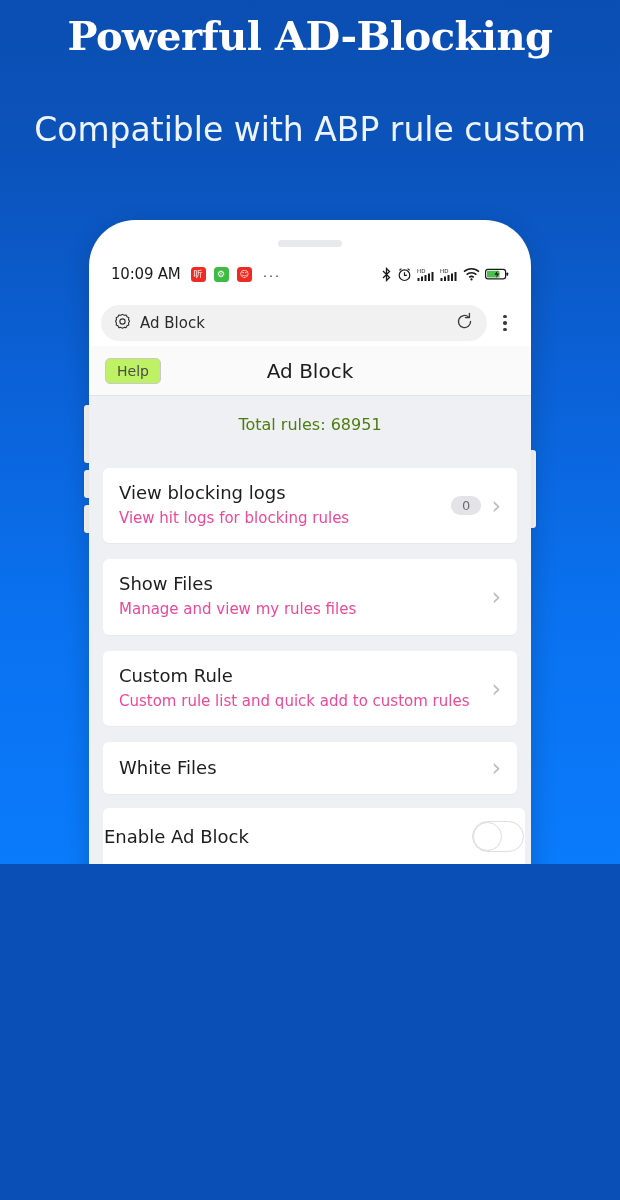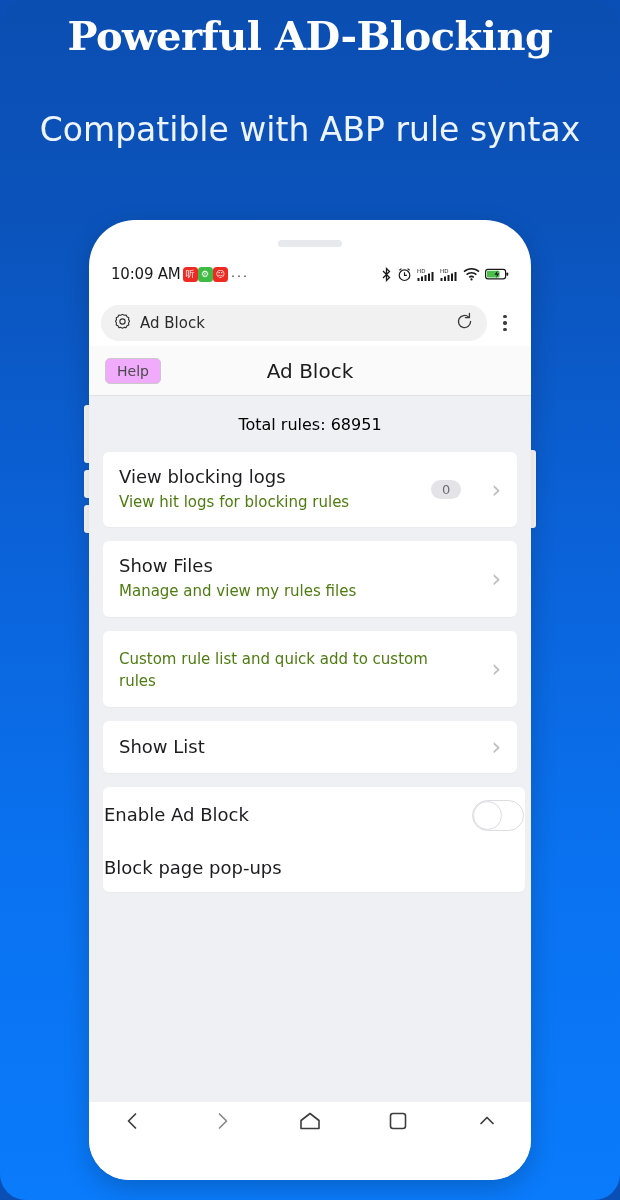--- a/index.html
+++ b/index.html
@@ -10,24 +10,23 @@
     width: 620px;
     height: 1200px;
     overflow: hidden;
     font-family: "Liberation Sans", sans-serif;
     background: #0a4fb5;
   }
 
   #stage {
     position: relative;
     width: 620px;
-    height: 1200px;
+    height: 864px;
     background: linear-gradient(to bottom, #0b4eb2 0%, #0b53bb 18%, #0b62d8 45%, #0a72f0 72%, #0a7bfb 100%);
     overflow: hidden;
-    border-radius: 26px;
   }
 
   
   .headline {
     position: absolute;
     left: 0;
     top: 12px;
     width: 620px;
     text-align: center;
     color: #ffffff;
@@ -94,21 +93,21 @@
     height: 26px;
     display: flex;
     align-items: center;
     justify-content: space-between;
     padding: 0 22px;
     box-sizing: border-box;
   }
   .sb-left {
     display: flex;
     align-items: center;
-    gap: 0;
+    gap: 8px;
   }
   .sb-time {
     font-family: "DejaVu Sans", sans-serif;
     font-size: 15px;
     color: #1b1b1b;
     letter-spacing: -0.2px;
     margin-right: 2px;
   }
   .appicon {
     width: 15px;
@@ -205,21 +204,21 @@
     padding: 0 16px;
     box-sizing: border-box;
   }
   .help-btn {
     border: 1px solid #c9c9cc;
     border-radius: 5px;
     padding: 5px 11px;
     font-family: "DejaVu Sans", sans-serif;
     font-size: 14px;
     color: #4b4b4b;
-    background: #f0abfc;
+    background: #bef264;
     line-height: 1;
   }
   .app-title {
     position: absolute;
     left: 0;
     width: 442px;
     text-align: center;
     font-family: "DejaVu Sans", sans-serif;
     font-size: 20px;
     color: #1d1d1d;
@@ -236,45 +235,44 @@
     background: #eff0f4;
     overflow: hidden;
   }
   .total-rules {
     height: 56px;
     display: flex;
     align-items: center;
     justify-content: center;
     font-family: "DejaVu Sans", sans-serif;
     font-size: 16px;
-    color: #000000;
+    color: #4d7c0f;
     text-align: center;
   }
 
   .card {
     background: #ffffff;
     border-radius: 6px;
-    margin: 0 14px 14px 14px;
+    margin: 16px 14px 14px 14px;
     padding: 14px 16px;
     display: flex;
     align-items: center;
     box-shadow: 0 1px 1px rgba(0,0,0,0.03);
-    gap: 20px;
   }
   .card .texts { flex: 1; min-width: 0; }
   .card .row-title {
     font-family: "DejaVu Sans", sans-serif;
     font-size: 18px;
     color: #1d1d1f;
     line-height: 1.22;
   }
   .card .row-sub {
     font-family: "DejaVu Sans", sans-serif;
     font-size: 15px;
-    color: #4d7c0f;
+    color: #ec4899;
     line-height: 1.5;
     margin-top: 3px;
   }
   .badge {
     background: #e4e4e8;
     color: #6b6b70;
     border-radius: 10px;
     font-family: "DejaVu Sans", sans-serif;
     font-size: 13px;
     padding: 2px 11px;
@@ -371,21 +369,21 @@
     overflow: hidden;
   }
   .bottomnav .nav-item svg { display: block; }
 </style>
 </head>
 <body>
 
 <div id="stage">
 
   <div class="headline">Powerful AD-Blocking</div>
-  <div class="subheadline">Compatible with ABP rule syntax</div>
+  <div class="subheadline">Compatible with ABP rule custom</div>
 
   <div class="side-btn left-1"></div>
   <div class="side-btn left-2"></div>
   <div class="side-btn left-3"></div>
   <div class="side-btn right-1"></div>
 
   <div id="phone">
 
     <div class="speaker"></div>
 
@@ -499,28 +497,29 @@
       <div class="card">
         <div class="texts">
           <div class="row-title">Show Files</div>
           <div class="row-sub">Manage and view my rules files</div>
         </div>
         <span class="chev">›</span>
       </div>
 
       <div class="card">
         <div class="texts">
+          <div class="row-title">Custom Rule</div>
           <div class="row-sub">Custom rule list and quick add to custom rules</div>
         </div>
         <span class="chev">›</span>
       </div>
 
       <div class="card">
         <div class="texts">
-          <div class="row-title">Show List</div>
+          <div class="row-title">White Files</div>
         </div>
         <span class="chev">›</span>
       </div>
 
       <div class="toggle-card">
 
         <div class="toggle-row">
           <div class="texts">
             <div class="row-title">Enable Ad Block</div>
           </div>

